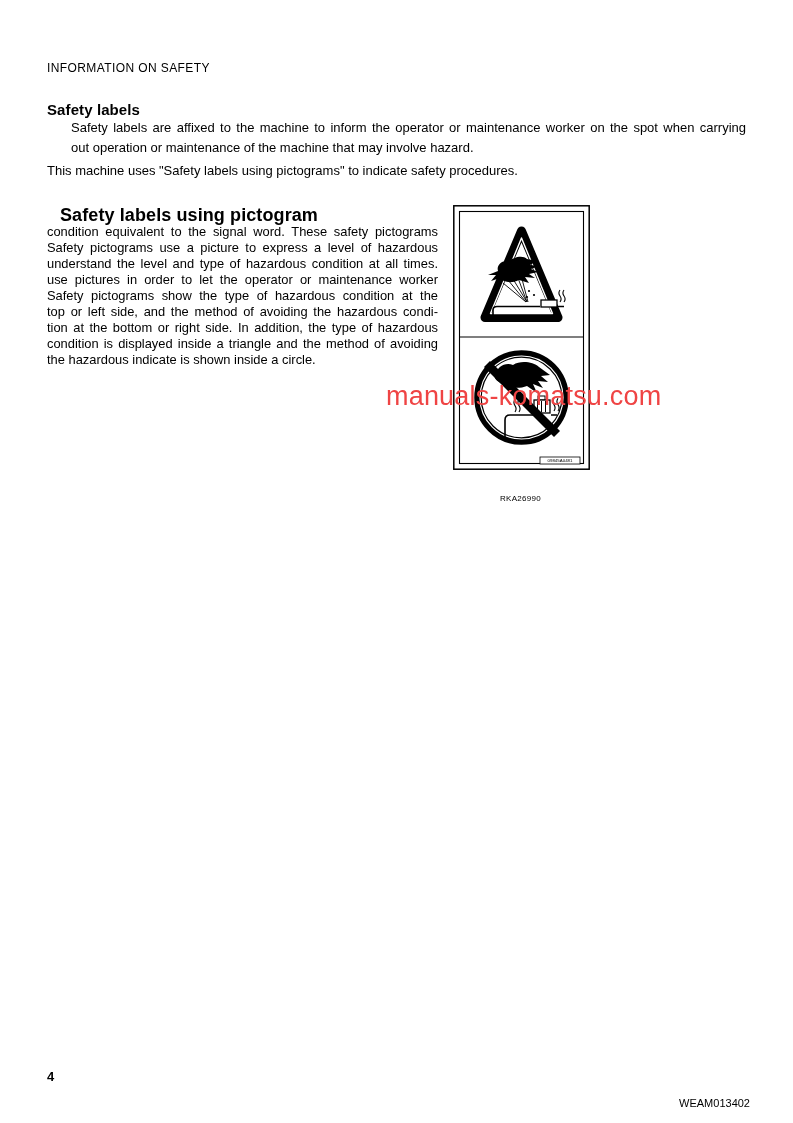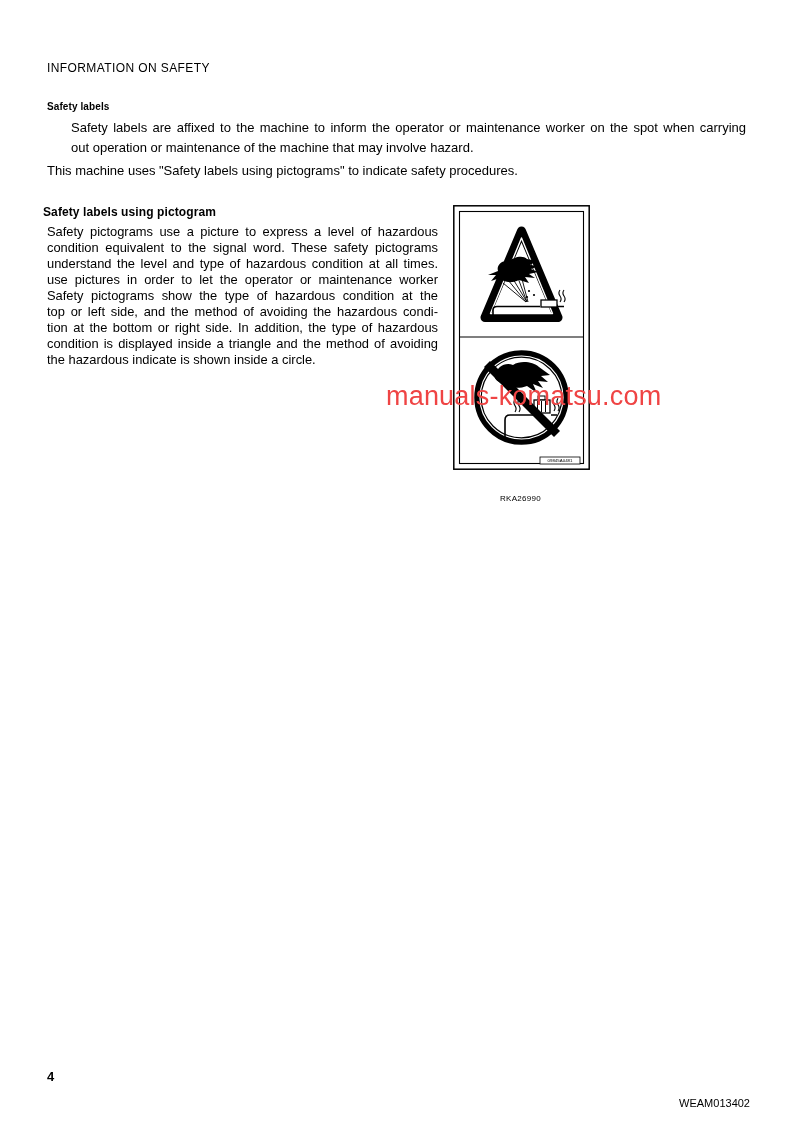--- a/index.html
+++ b/index.html
@@ -11,36 +11,36 @@
     color:#000;
     overflow:hidden;
     margin:0 auto;
   }
   .header-label{
     position:absolute;left:47px;top:61px;
     font-size:12px;letter-spacing:.4px;
   }
   .h1{
     position:absolute;left:47px;top:101px;
-    font-size:10px;font-weight:bold;letter-spacing:.1px;
+    font-size:15px;font-weight:bold;letter-spacing:.1px;
   }
   .para-wide{
     position:absolute;left:47px;top:118px;width:699px;
   }
   .para-wide .line{
     font-size:13px;line-height:20px;white-space:nowrap;margin-left:24px;
   }
   .jl{text-align:justify;text-align-last:justify;}
   .para2{
     position:absolute;left:47px;top:161px;
     font-size:13px;line-height:20px;
   }
   .h2{
-    position:absolute;left:43px;top:205px;
-    font-size:12px;font-weight:bold;letter-spacing:.1px;
+    position:absolute;left:60px;top:205px;
+    font-size:18px;font-weight:bold;letter-spacing:.1px;
   }
   .para-col{
     position:absolute;left:47px;top:224px;width:391px;
   }
   .para-col .line{
     font-size:12.9px;line-height:16px;white-space:nowrap;
   }
   .figure{
     position:absolute;left:453px;top:205px;width:137px;height:265px;
   }
@@ -76,22 +76,22 @@
   <div class="para-wide">
     <div class="line jl">Safety labels are affixed to the machine to inform the operator or maintenance worker on the spot when carrying</div>
     <div class="line">out operation or maintenance of the machine that may involve hazard.</div>
   </div>
 
   <div class="para2">This machine uses "Safety labels using pictograms" to indicate safety procedures.</div>
 
   <div class="h2">Safety labels using pictogram</div>
 
   <div class="para-col">
+    <div class="line jl">condition equivalent to the signal word. These safety pictograms</div>
     <div class="line jl">Safety pictograms use a picture to express a level of hazardous</div>
-    <div class="line jl">condition equivalent to the signal word. These safety pictograms</div>
     <div class="line jl">understand the level and type of hazardous condition at all times.</div>
     <div class="line jl">use pictures in order to let the operator or maintenance worker</div>
     <div class="line jl">Safety pictograms show the type of hazardous condition at the</div>
     <div class="line jl">top or left side, and the method of avoiding the hazardous condi-</div>
     <div class="line jl">tion at the bottom or right side. In addition, the type of hazardous</div>
     <div class="line jl">condition is displayed inside a triangle and the method of avoiding</div>
     <div class="line">the hazardous indicate is shown inside a circle.</div>
   </div>
 
   <div class="figure">

